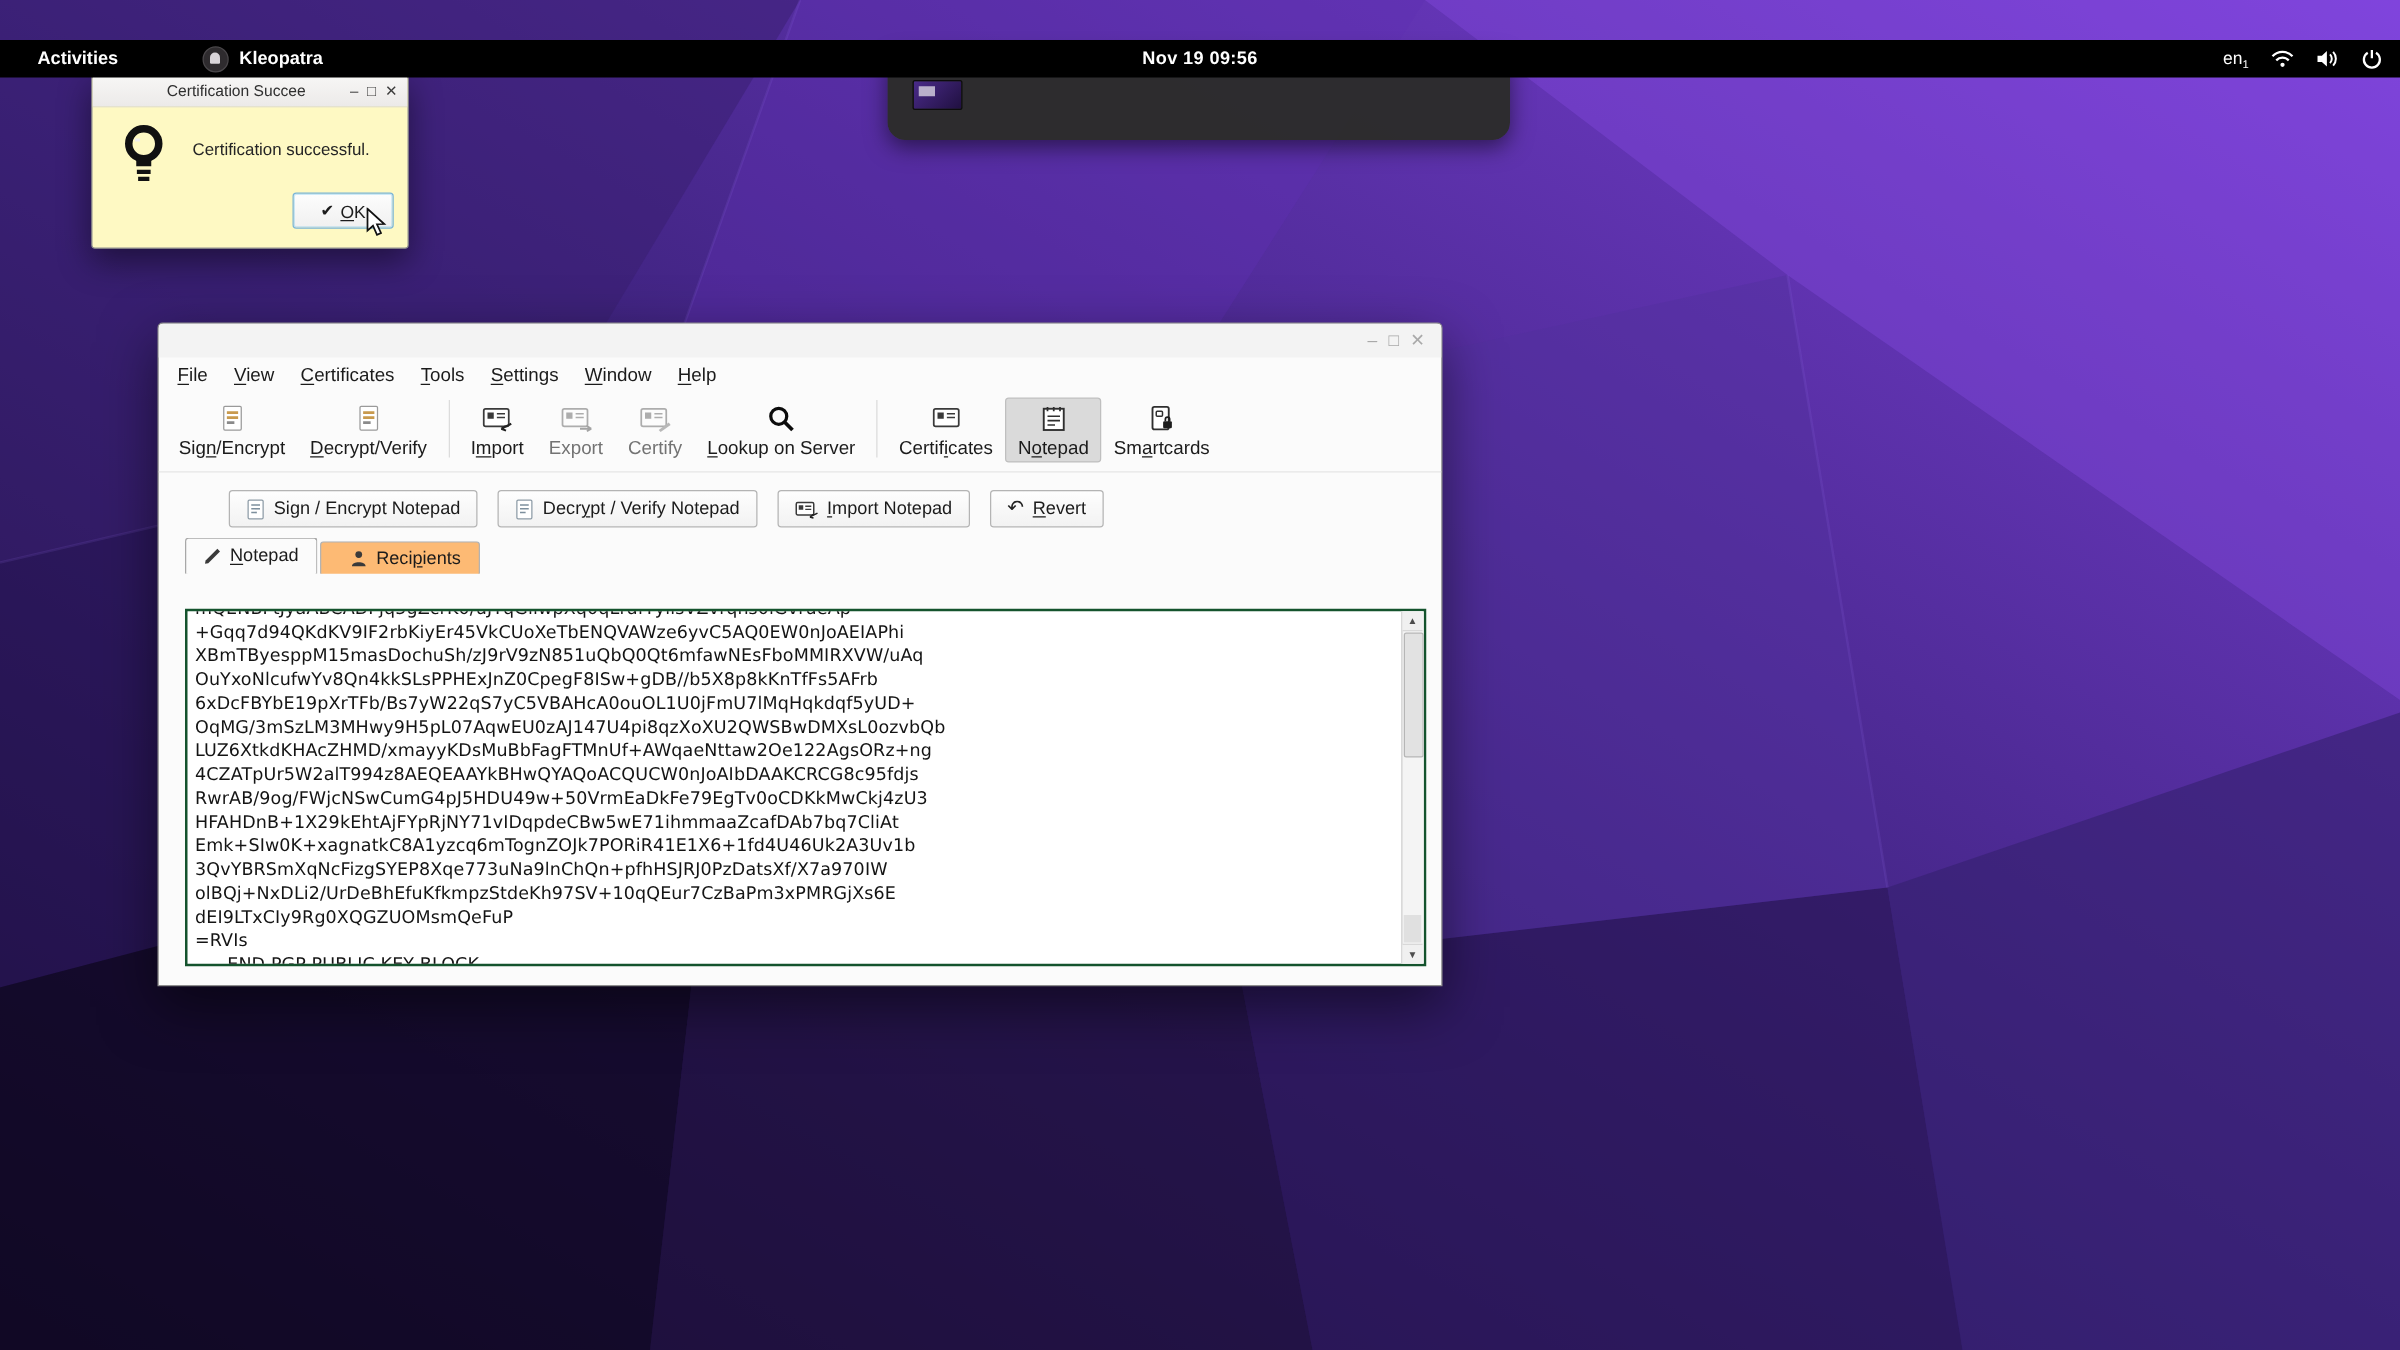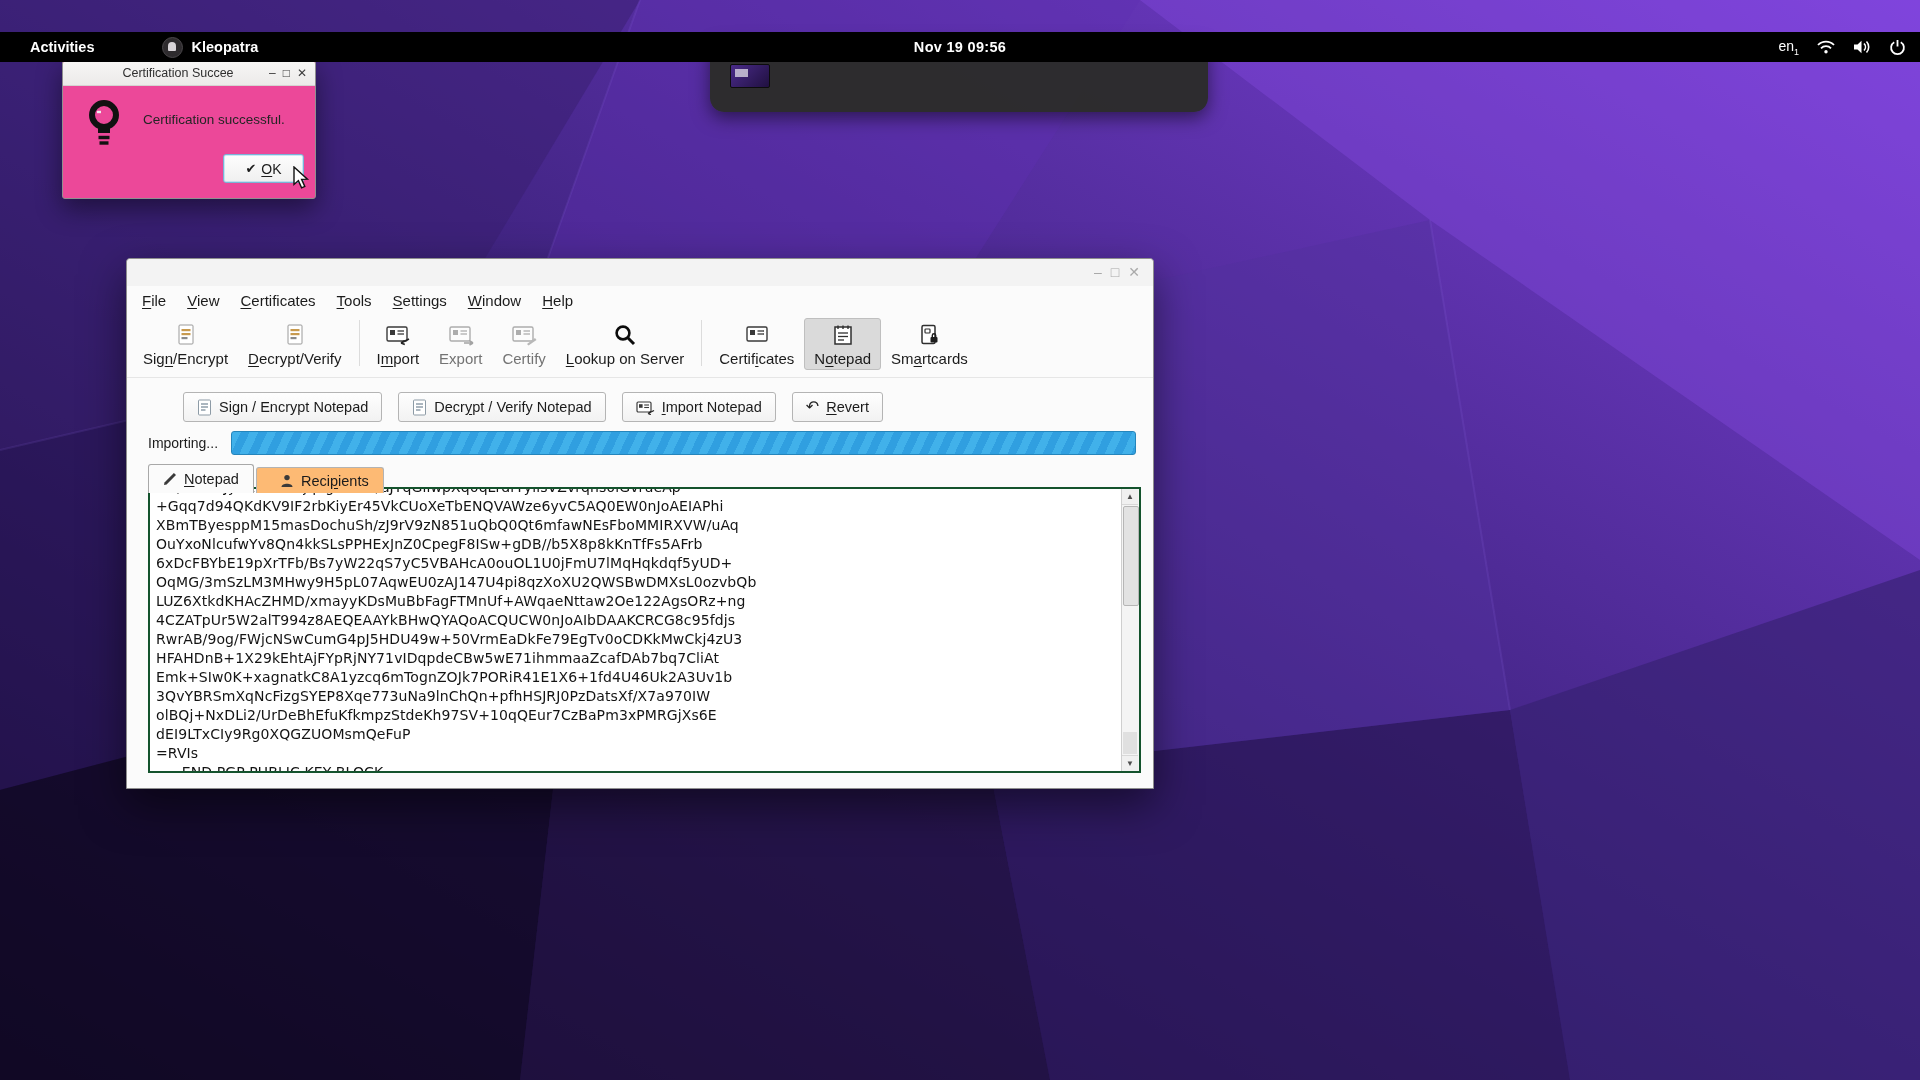--- a/index.html
+++ b/index.html
@@ -23,21 +23,21 @@
   
   #notification{position:absolute;left:710px;top:40px;width:498px;height:72px;background:rgba(44,44,44,.98);
         border-radius:14px;box-shadow:0 6px 18px rgba(0,0,0,.5);display:flex;align-items:center;z-index:40;}
   .notif-thumb{width:38px;height:22px;margin-left:20px;background:linear-gradient(135deg,#4a2b8a,#201040);
         border:1px solid #0c0c0c;border-radius:2px;position:relative;flex:none;}
   .notif-thumb::after{content:"";position:absolute;left:4px;top:4px;width:13px;height:8px;background:#cfc9da;opacity:.85;}
   .notif-text{margin-left:17px;}
   .notif-title{color:#fff;font-weight:700;font-size:15px;margin-bottom:5px;}
   .notif-body{color:#cfcfcf;font-size:15px;}
   
-  #dialog{position:absolute;left:62px;top:60px;width:252px;height:137px;background:#ec4899;
+  #dialog{position:absolute;left:73px;top:60px;width:252px;height:137px;background:#fef9c3;
         border:1px solid #8f8f8f;box-shadow:0 10px 26px rgba(0,0,0,.45);z-index:30;border-radius:3px;}
   .dlg-titlebar{height:24px;background:linear-gradient(#f7f6f5,#eceae9);border-bottom:1px solid #d5d3d1;
         display:flex;align-items:center;border-radius:3px 3px 0 0;}
   .dlg-title{flex:1;text-align:center;font-size:12.5px;color:#2f2f2f;white-space:nowrap;overflow:hidden;
         margin-left:28px;}
   .dlg-btns{display:flex;gap:7px;margin:0 8px 0 4px;color:#3c3c3c;font-size:12px;align-items:center;}
   .dlg-btns span{cursor:default;line-height:1;}
   .dlg-body{position:relative;height:112px;}
   .dlg-icon{position:absolute;left:24px;top:14px;}
   .dlg-msg{position:absolute;left:80px;top:26px;font-size:13.5px;color:#252525;white-space:nowrap;}
@@ -328,24 +328,20 @@
             <path d="M18,10.5 L12,13.5 M12,13.5 L14.6,11.8 M12,13.5 L14.8,14.6" stroke="#222" stroke-width="1.3" fill="none"></path>
           </svg>
         <span><span class="mn">I</span><span>m</span><span>p</span><span>o</span><span>r</span><span>t</span><span> </span><span>N</span><span>o</span><span>t</span><span>e</span><span>p</span><span>a</span><span>d</span></span>
       </div>
       <div class="a-btn">
         <span class="rev">↶</span>
         <span><span class="mn">R</span><span>e</span><span>v</span><span>e</span><span>r</span><span>t</span></span>
       </div>
     </div>
 
-    <div class="k-progressrow">
-      <span class="k-proglabel">Importing...</span>
-      <div class="k-progbar"></div>
-    </div>
 
     <div class="k-tabs">
       <div class="k-tab">
         <svg width="14" height="14" viewBox="0 0 14 14">
             <path d="M1,13 L3.6,12.5 L13,3.1 L10.9,1 L1.5,10.4 Z" fill="#3a3a3a"></path>
           </svg>
         <span><span class="mn">N</span><span>o</span><span>t</span><span>e</span><span>p</span><span>a</span><span>d</span></span>
       </div>
       <div class="k-tab inactive">
         <svg width="14" height="14" viewBox="0 0 14 14">

